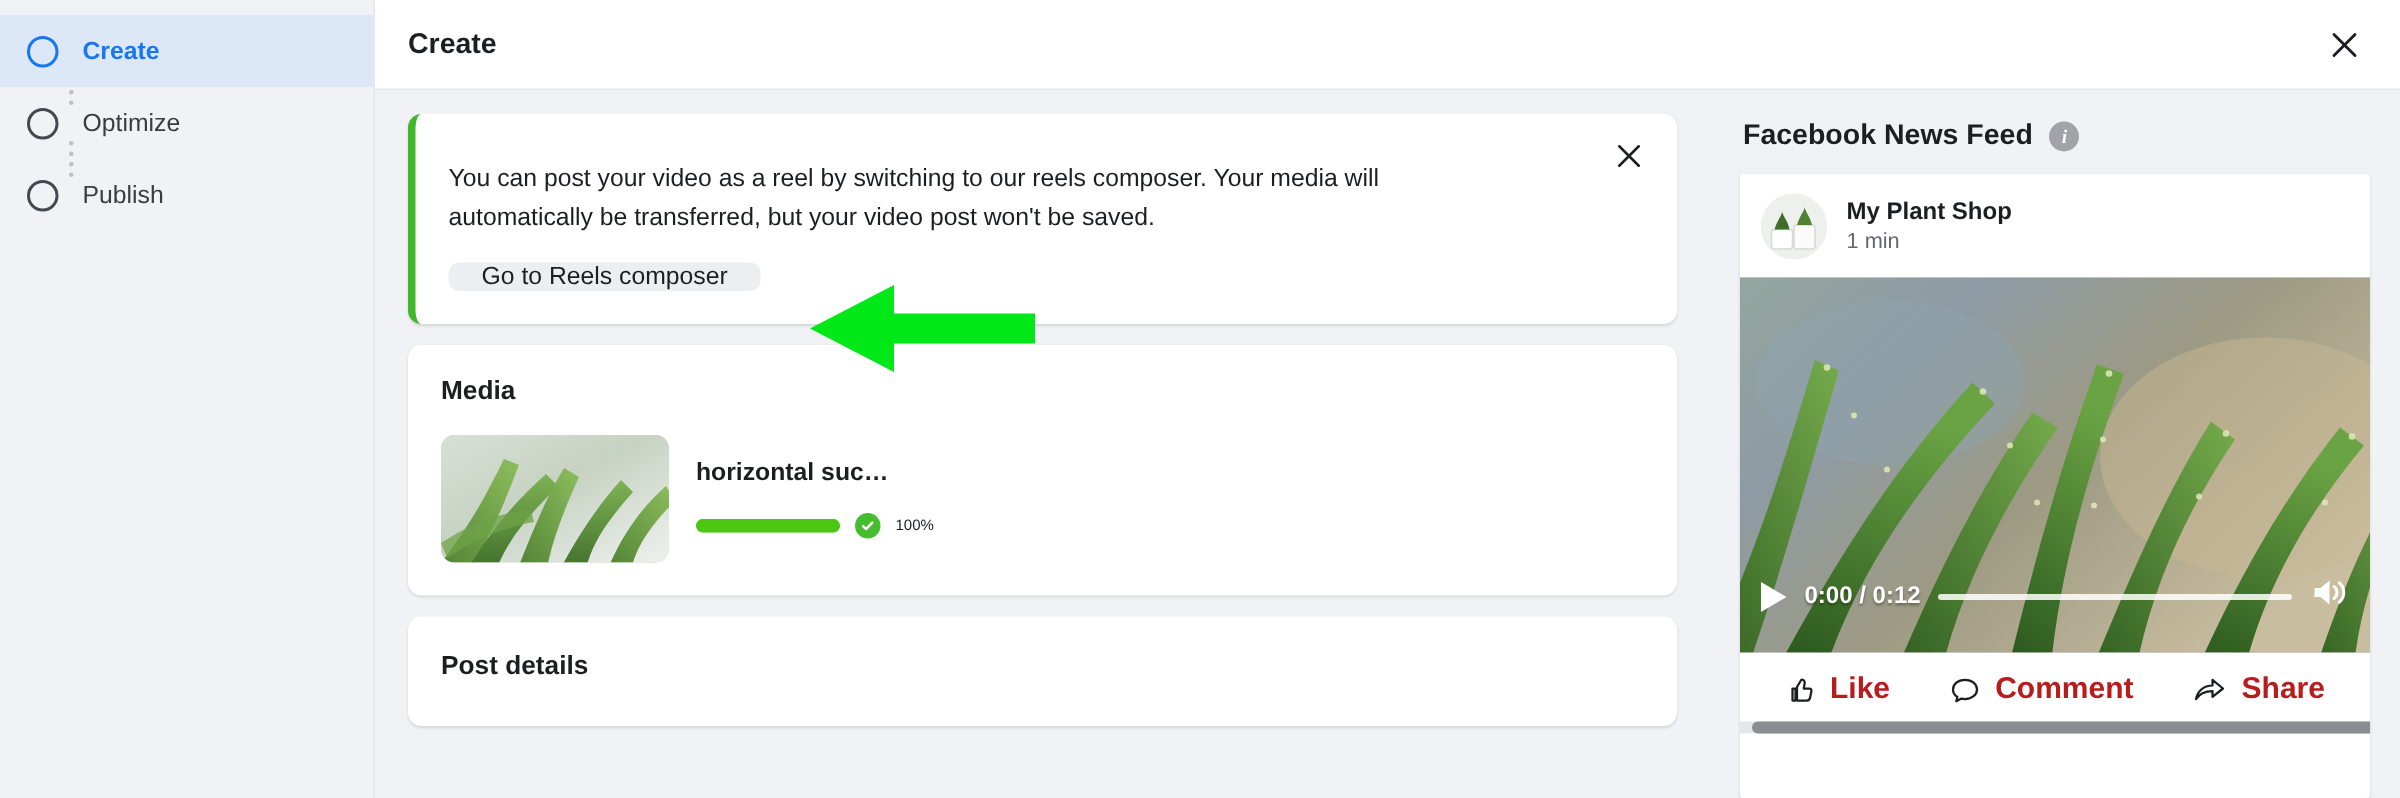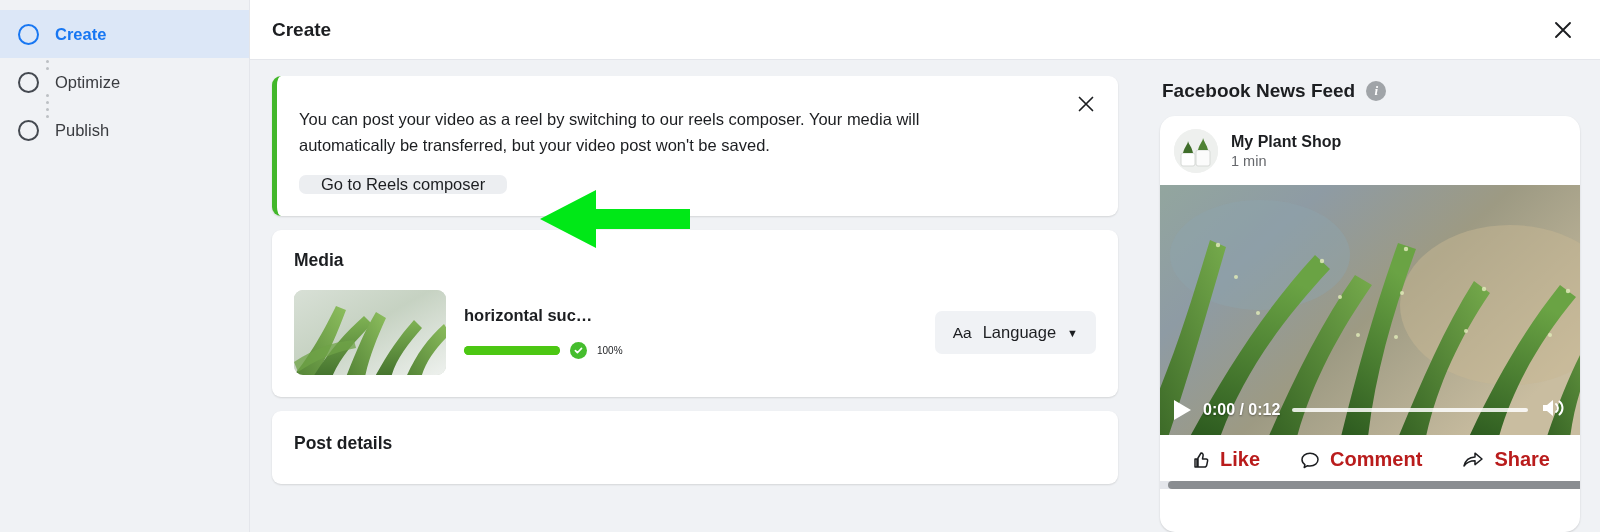--- a/index.html
+++ b/index.html
@@ -131,33 +131,33 @@
   }
   .preview-head { display: flex; align-items: center; gap: 11px; padding: 4px 0 14px 2px; }
   .preview-title { font-size: 19px; font-weight: 700; color: #1c1e21; }
   .info-icon {
     width: 20px; height: 20px; border-radius: 50%; background: #a0a4a8;
     display: flex; align-items: center; justify-content: center;
     color: #ffffff; font-size: 13px; font-weight: 700; font-style: italic;
     font-family: "Liberation Serif", serif;
   }
   .fb-card {
-    background: #ffffff; border-radius: 15px; overflow: hidden;
+    background: #ffffff; border-radius: 2px; overflow: hidden;
     box-shadow: 0 1px 2px rgba(0,0,0,.15);
     display: flex; flex-direction: column; flex: 1;
   }
   .fb-post-head { display: flex; align-items: center; gap: 13px; padding: 13px 14px 12px 14px; }
   .avatar { width: 44px; height: 44px; border-radius: 50%; overflow: hidden; flex: 0 0 44px; background: #eef0ef; }
   .avatar svg { display: block; width: 100%; height: 100%; }
   .fb-page-name { font-size: 16px; font-weight: 700; color: #1c1e21; }
   .fb-time { font-size: 14.5px; color: #65676b; margin-top: 2px; }
   .video-wrap { position: relative; width: 100%; height: 250px; overflow: hidden; background: #8d9a90; }
   .video-wrap svg.bgart { display: block; width: 100%; height: 100%; }
   .video-ctrl {
-    position: absolute; left: 0; right: 0; bottom: 12px;
+    position: absolute; left: 0; right: 0; bottom: 24px;
     display: flex; align-items: center; gap: 12px; padding: 0 14px;
   }
   .play-tri {
     width: 0; height: 0; border-left: 17px solid #ffffff;
     border-top: 10px solid transparent; border-bottom: 10px solid transparent;
     cursor: pointer; flex: 0 0 auto;
   }
   .time-text {
     color: #ffffff; font-size: 16px; font-weight: 700;
     text-shadow: 0 1px 2px rgba(0,0,0,.4); white-space: nowrap;
@@ -273,25 +273,20 @@
                   <div class="progress-fill" style="width:100%"></div>
                 </div>
                 <span class="pct-badge">
                   <svg width="11" height="11" viewBox="0 0 12 12" aria-hidden="true">
                     <path d="M2.6 6.2 L4.8 8.4 L9.3 3.7" stroke="#ffffff" stroke-width="1.8" fill="none" stroke-linecap="round" stroke-linejoin="round"></path>
                   </svg>
                 </span>
                 <span class="pct-text">100%</span>
               </div>
             </div>
-            <button class="lang-pill">
-              <span class="lang-aa">Aa</span>
-              <span>Language</span>
-              <span class="caret">▼</span>
-            </button>
           </div>
         </div>
 
         <div class="card post-card">
           <div class="section-title">Post details</div>
         </div>
 
       </div>
 
       <div class="right-col">

